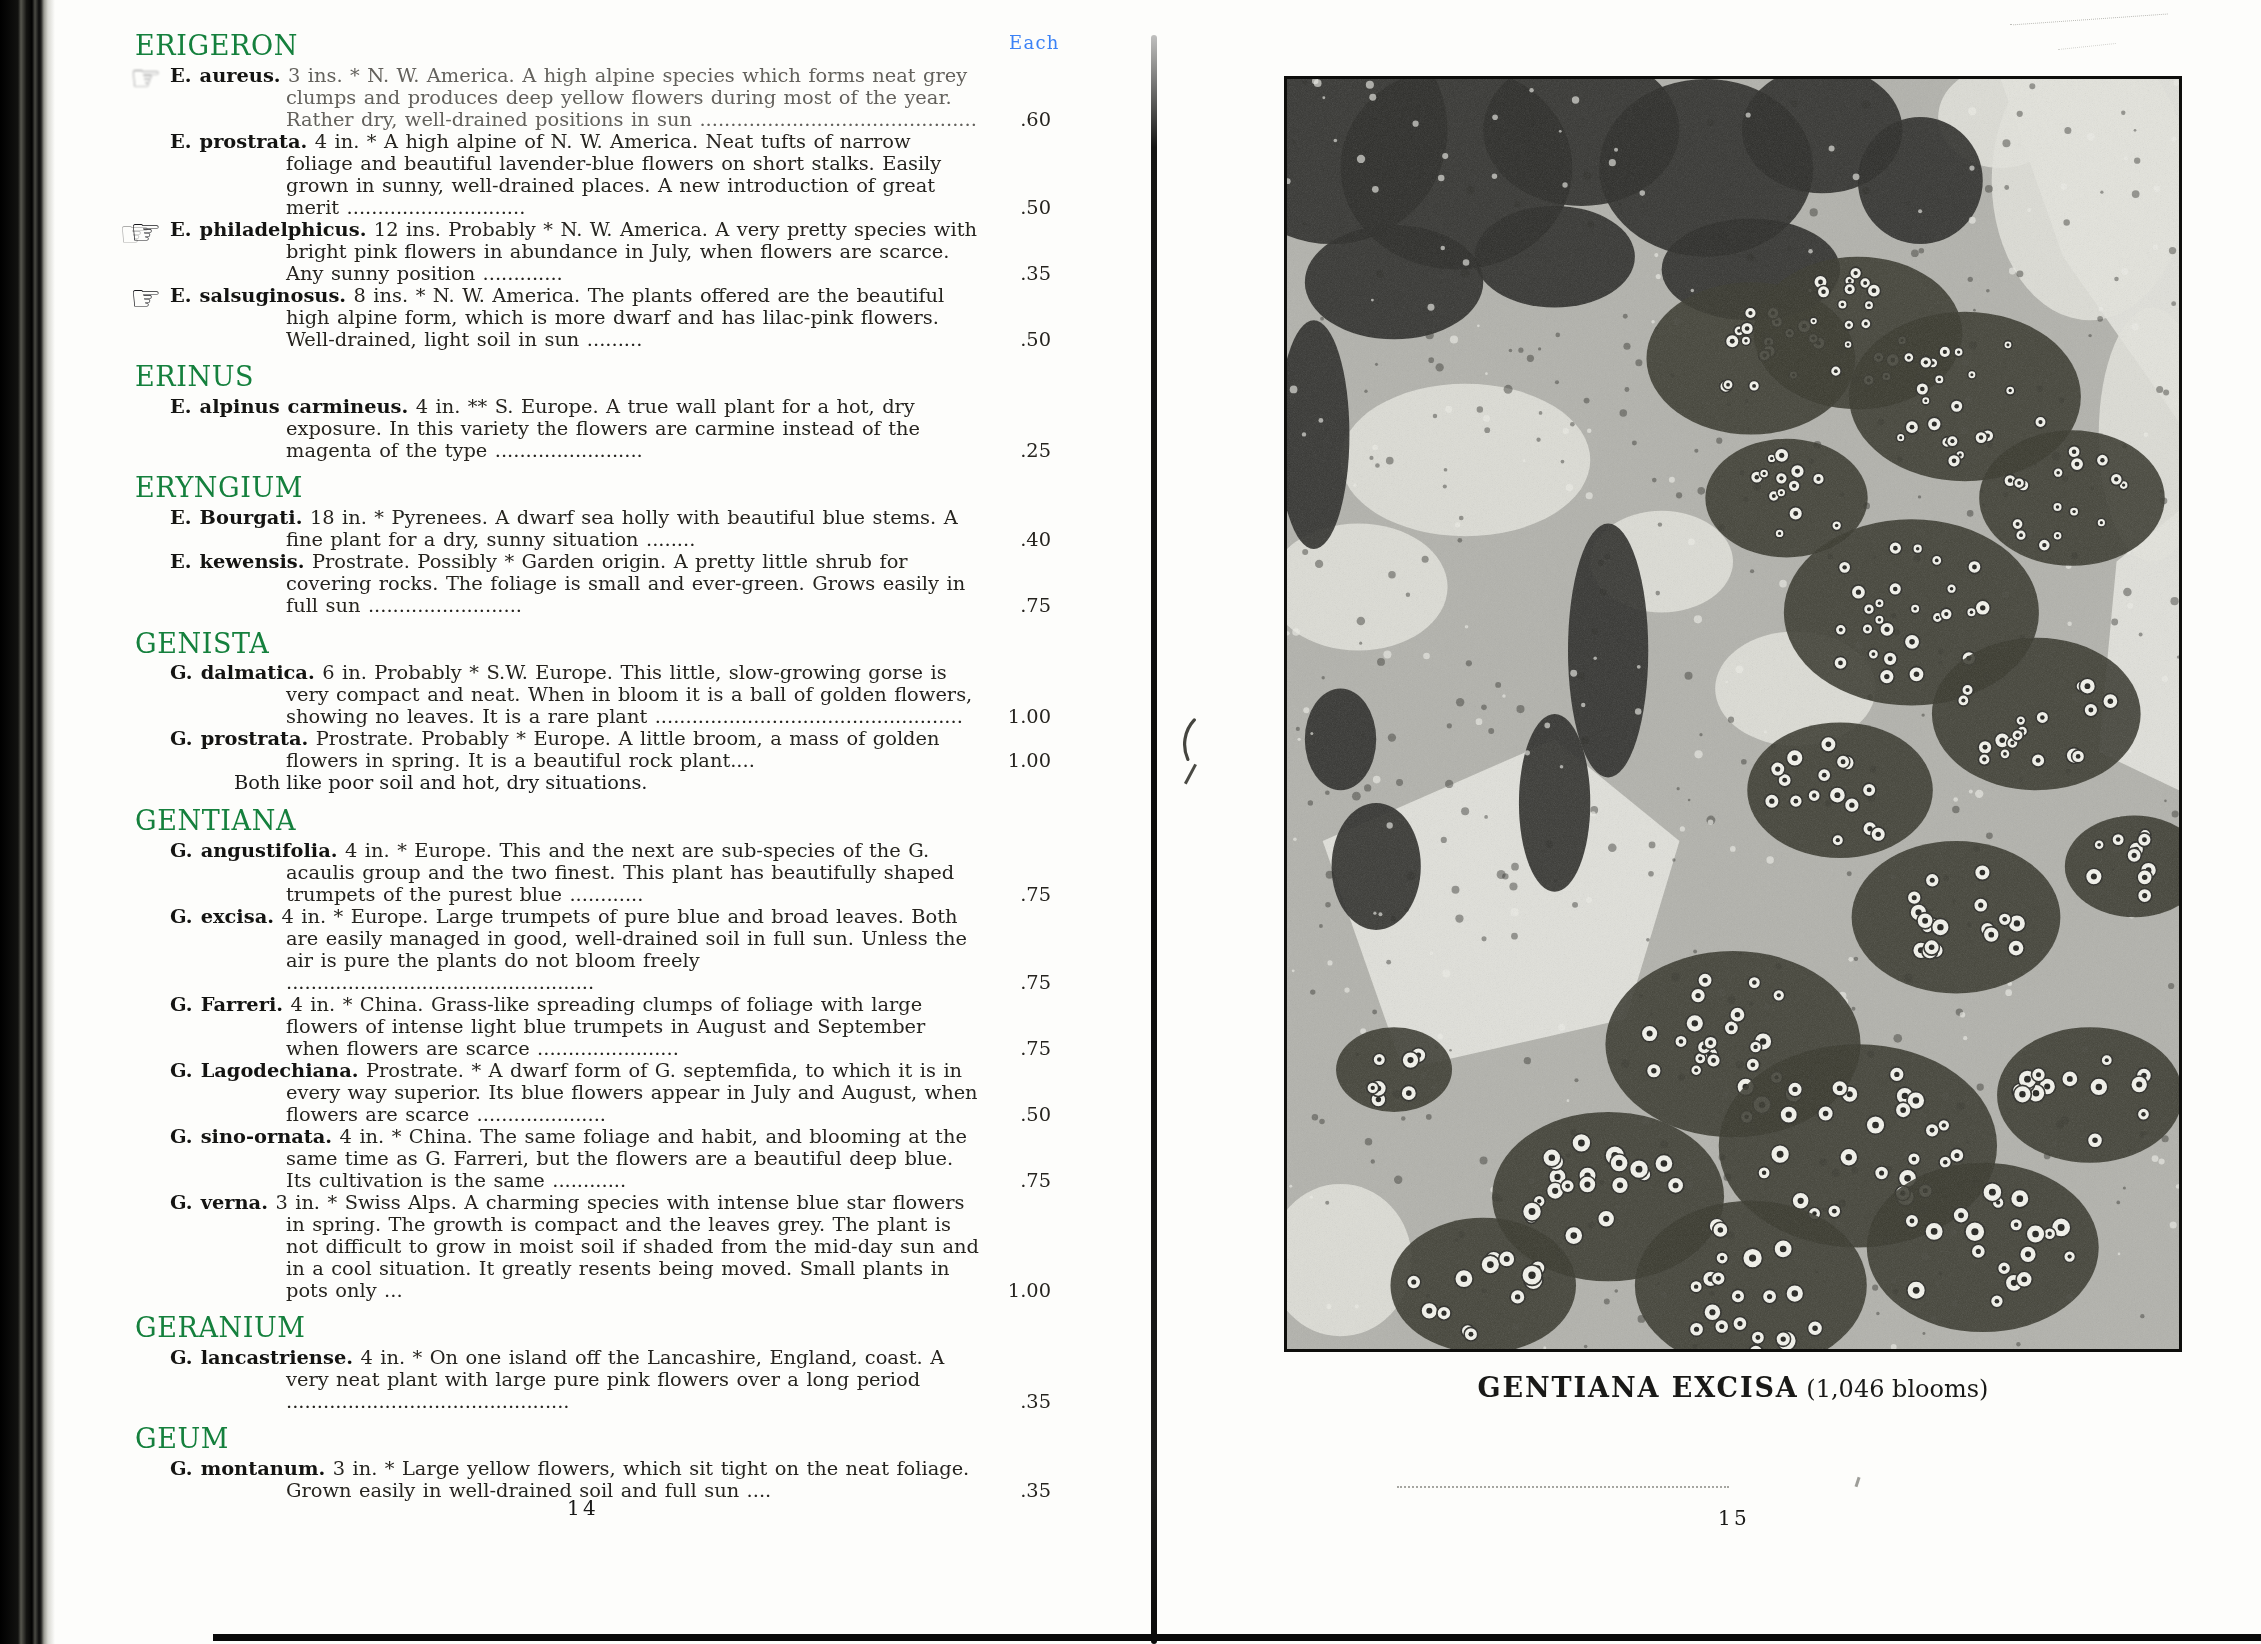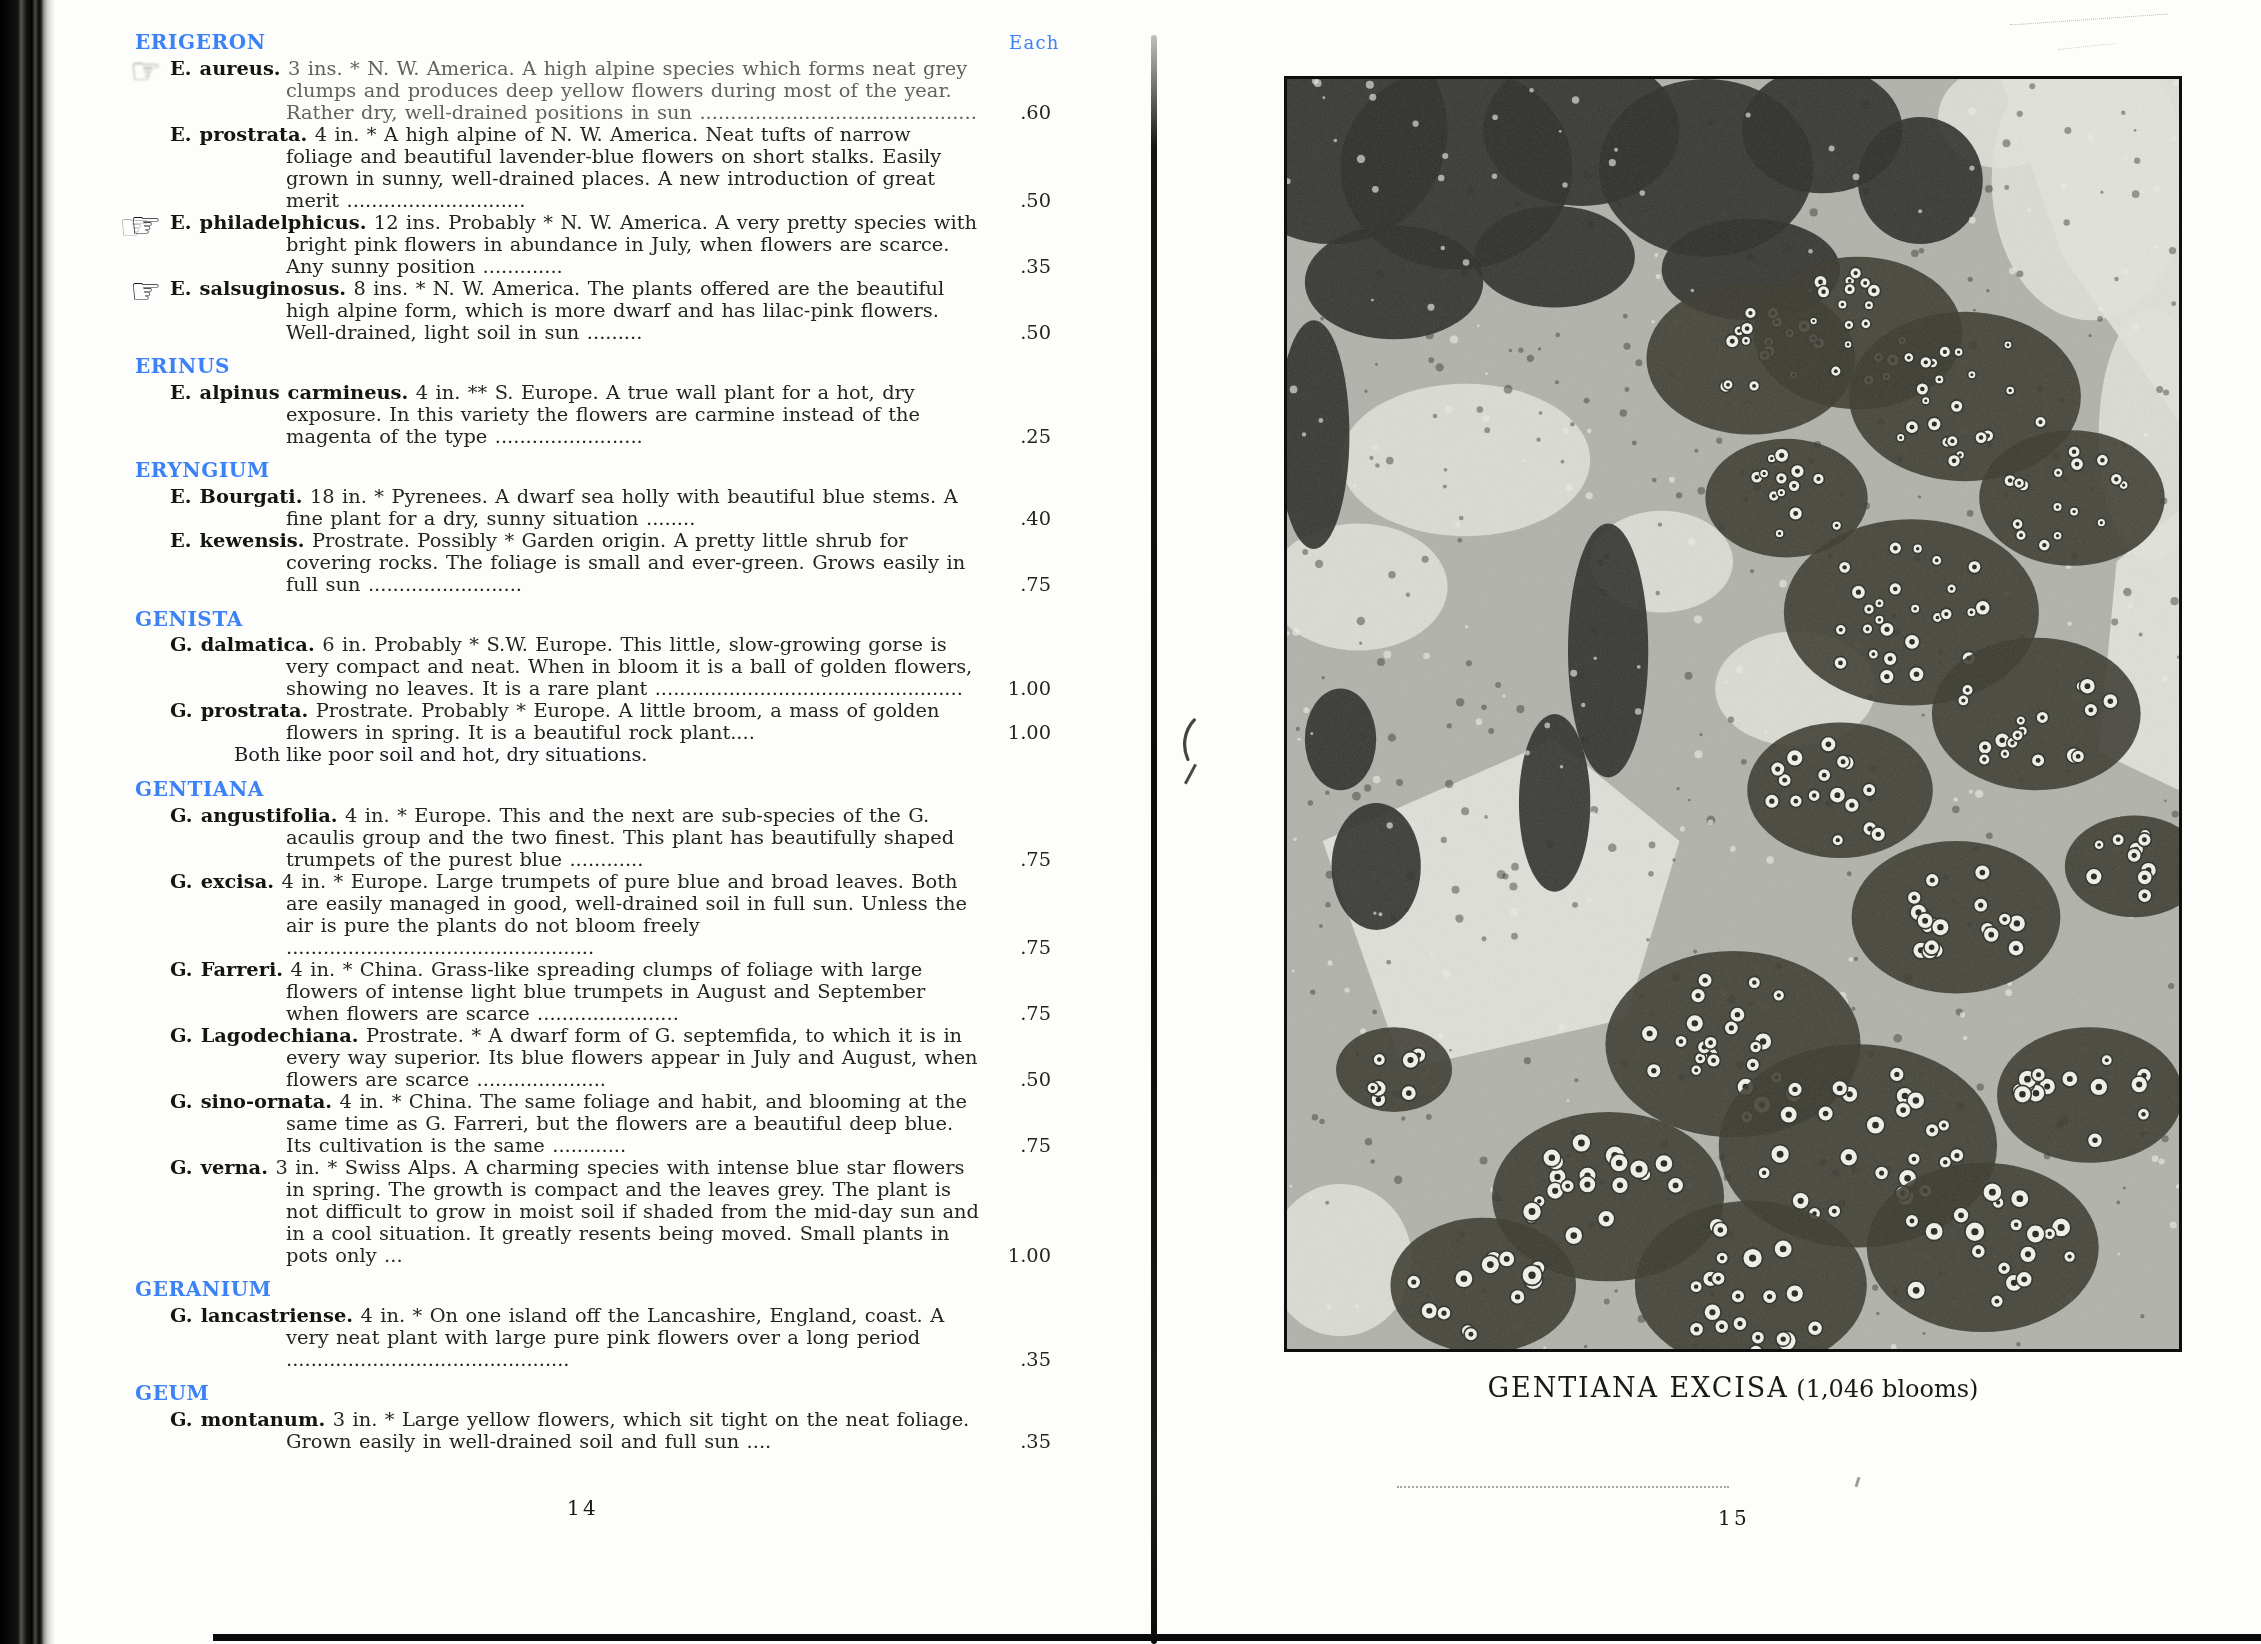--- a/index.html
+++ b/index.html
@@ -21,21 +21,21 @@
     position:absolute;left:1151px;top:35px;bottom:0;width:5.8px;border-radius:3.2px;
     background:linear-gradient(180deg,rgba(10,10,10,.25),#151513 7%,#0a0a09 55%,#1c1c1a 90%,#0a0a09);
   }
   .crease{position:absolute;left:1180px;top:718px}
   .crease2{position:absolute;left:1189px;top:763px;width:2.6px;height:22px;background:#4a4a44;transform:rotate(28deg)}
 
   
   #page-left{position:absolute;left:55px;top:0;width:1105px;height:1644px}
   .each{position:absolute;left:954px;top:32px;font-size:18px;letter-spacing:1.3px;color:#3b82f6}
   #listings{position:absolute;left:80px;top:30px;width:916px}
-  .genus{font-size:20px;font-weight:bold;letter-spacing:0.6px;margin:10.3px 0 3.9px 0;color:#3b82f6}
+  .genus{font-size:27px;font-weight:normal;letter-spacing:0.6px;margin:10.3px 0 3.9px 0;color:#15803d}
   .genus:first-child{margin-top:0}
   .entry{position:relative;margin-left:35px;font-size:19.4px;line-height:22px}
   .entry-body{position:relative;padding-left:116px;padding-right:72px;text-indent:-116px;word-spacing:1.3px}
   .species{font-weight:bold;color:#141412}
   .desc{color:#26241f}
   .desc-faded{color:#63615c}
   .price{position:absolute;right:0;bottom:0;text-indent:0;font-size:19.4px;color:#26241f}
   .note{margin-left:64px}
   .manicule{
     position:absolute;left:-40px;top:-5.2px;
@@ -50,21 +50,21 @@
   
   #page-right{position:absolute;left:1158px;top:0;width:1103px;height:1644px}
   .corner-speckles{position:absolute;left:852px;top:19.4px;width:158px;border-top:1.9px dotted rgba(125,125,118,.5);transform:rotate(-4deg)}
   .corner-speckles2{position:absolute;left:900px;top:46px;width:58px;border-top:1.9px dotted rgba(160,160,152,.45);transform:rotate(-6deg)}
   #photo-frame{
     position:absolute;left:126px;top:76px;width:898px;height:1276px;
     border:3.9px solid #0e0e0c;box-sizing:border-box;background:#b4b4ae;
   }
   #photo-svg{display:block;width:100%;height:100%}
   .caption{position:absolute;left:126px;top:1372px;width:898px;text-align:center;font-size:24px;color:#191917;white-space:nowrap}
-  .caption .main{font-weight:normal;font-size:27px;letter-spacing:1.9px}
+  .caption .main{font-weight:bold;font-size:27px;letter-spacing:1.9px}
   .faded-speckles{position:absolute;left:239px;top:1486px;width:332px;border-top:2.6px dotted rgba(95,95,88,.55)}
   .faded-tick{position:absolute;left:698px;top:1477px;width:2.6px;height:10.3px;background:rgba(95,95,88,.6);transform:rotate(18deg)}
   #pg15{left:560px;top:1506px}
 </style>
 </head>
 <body>
 
 <div id="scan">
 
   <div id="binding"></div>

